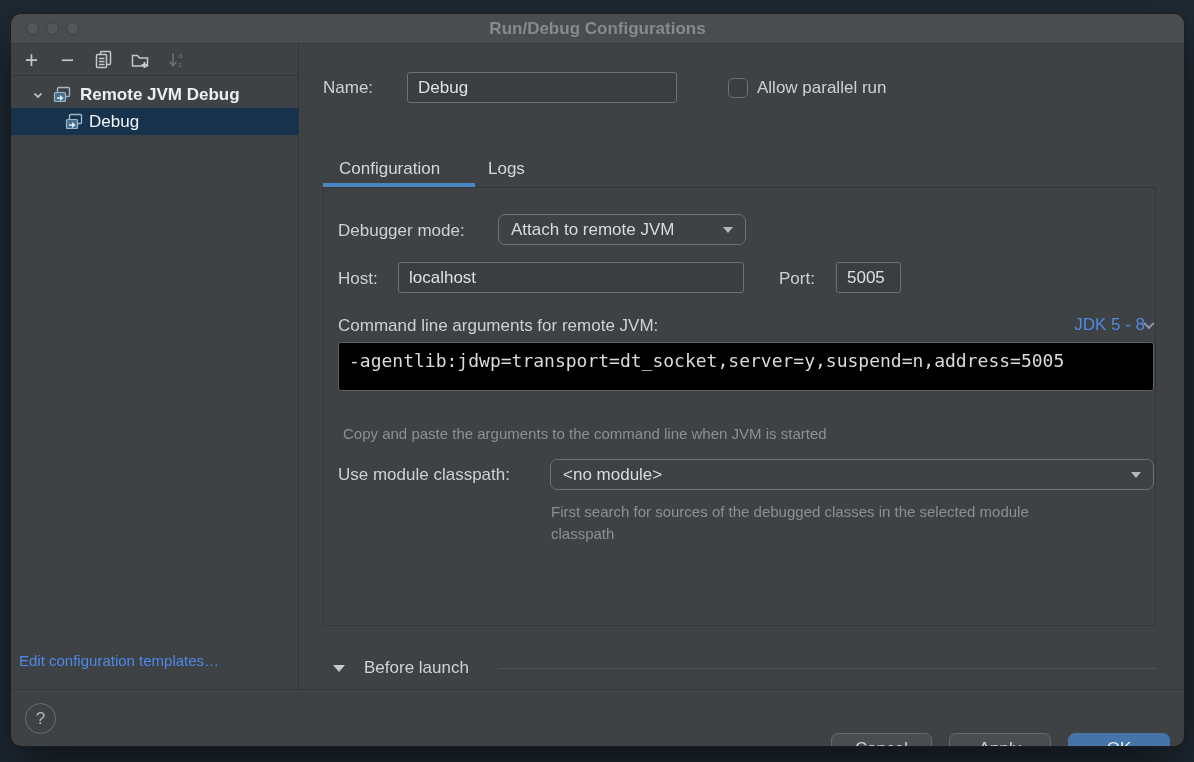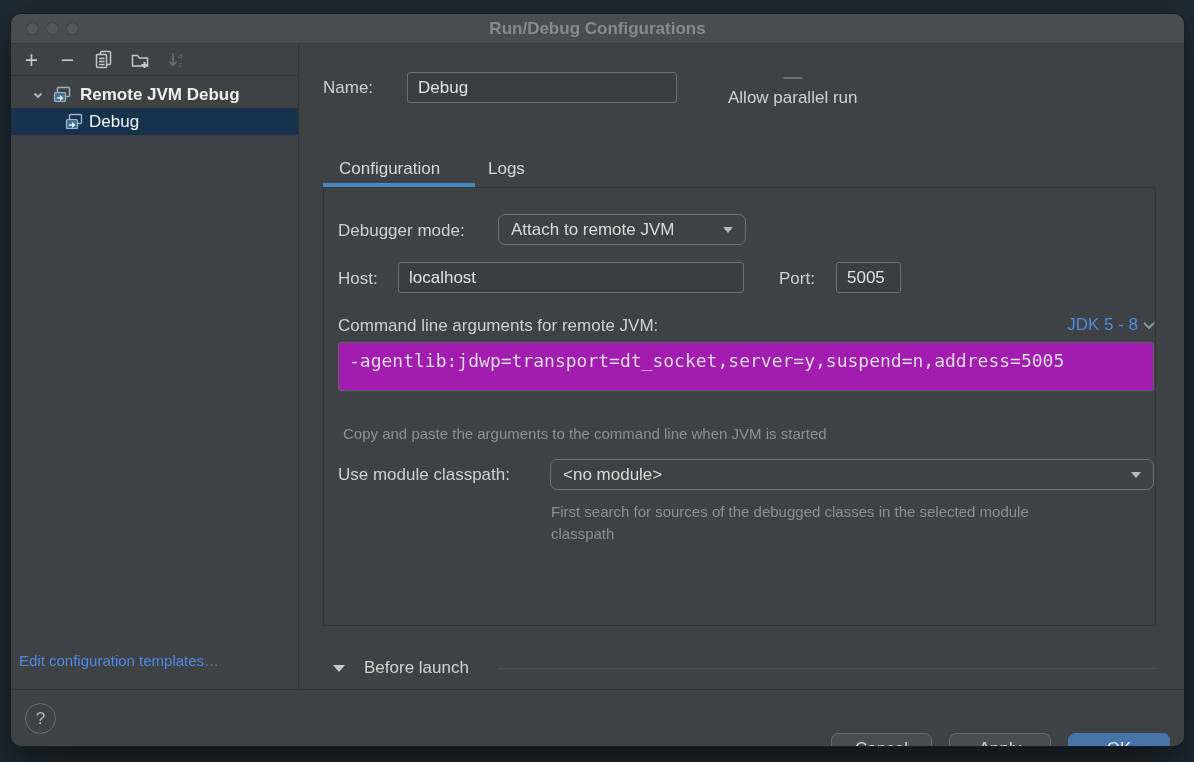--- a/index.html
+++ b/index.html
@@ -77,48 +77,48 @@
   .btn-ok     { left:1057px; width:102px; background:#4674a9; border-color:#4674a9; color:#e9edf2; }
   
   .content { position:absolute; left:289px; top:30px; width:886px; height:647px; }
   .lbl { position:absolute; font-size:17px; color:#ced1d4; line-height:22px; white-space:nowrap; }
   .field {
     position:absolute; background:#3b3e40; border:1px solid #6e7173; border-radius:3px;
     color:#dee1e3; font-size:17px; font-family:"Liberation Sans",sans-serif;
     padding:0 10px; outline:none;
   }
   .name-input { left:107px; top:28px; width:270px; height:31px; }
-  .cb-group { position:absolute; top:33px; display:flex; align-items:center; gap:9px; height:21px;flex-direction:column; }
+  .cb-group { position:absolute; top:33px; display:flex; align-items:center; gap:9px; height:21px; }
   .cb-box { width:20px; height:20px; border:1.5px solid #6e7173; border-radius:5px; background:#3b3e40; }
   .cb-label { font-size:17px; color:#ced1d4; white-space:nowrap; }
   .gear { font-size:20px; color:#7c7f81; margin-left:9px; line-height:20px; }
   .tab { position:absolute; top:112px; font-size:17px; color:#d4d7d9; height:26px; line-height:26px; }
   .tab-underline { position:absolute; left:23px; top:139px; width:152px; height:5px; background:#4a88c5; }
   .group-panel { position:absolute; left:23px; top:143px; width:833px; height:439px;
                  border:1px solid #343638; }
   .combo {
     position:absolute; height:31px; border:1px solid #6e7173; border-radius:7px;
     display:flex; align-items:center; padding:0 12px; font-size:17px; color:#d8dbdd;
   }
   .combo .arrow {
     width:0; height:0; border-left:5px solid transparent; border-right:5px solid transparent;
     border-top:6px solid #b5b8ba; margin-left:auto;
   }
   .combo-debugger { left:198px; top:170px; width:248px; }
   .host-input { left:98px; top:218px; width:346px; height:31px; }
   .port-input { left:536px; top:218px; width:65px; height:31px; }
   .jdk-link {
-    position:absolute; right:33px; top:271px; display:flex; align-items:center; gap:7px;
+    position:absolute; right:33px; top:271px; display:flex; align-items:center; 
     font-size:17px; color:#4f8ae2; cursor:pointer;
   }
   .jdk-chevron { width:8px; height:8px; border-right:2px solid #8b97a5; border-bottom:2px solid #8b97a5;
                  transform:rotate(45deg) translate(-1px,-1px); }
   .args-field {
     position:absolute; left:38px; top:298px; width:816px; height:49px;
-    background:#a21caf; border:1px solid #5e6163; border-radius:3px;
+    background:#000000; border:1px solid #5e6163; border-radius:3px;
     font-family:"DejaVu Sans Mono", monospace; font-size:18px; color:#d9dbdc;
     padding:7px 10px; white-space:nowrap; overflow:hidden;
   }
   .hint { position:absolute; font-size:15px; color:#8d9093; line-height:22px; }
   .args-hint { left:43px; top:359px;margin-top:20px; }
   .combo-module { left:250px; top:415px; width:604px; }
   .module-hint { left:251px; top:457px; width:500px; }
   .before-launch {
     position:absolute; left:33px; right:29px; top:612px; height:24px;
     display:flex; align-items:center; gap:19px;

